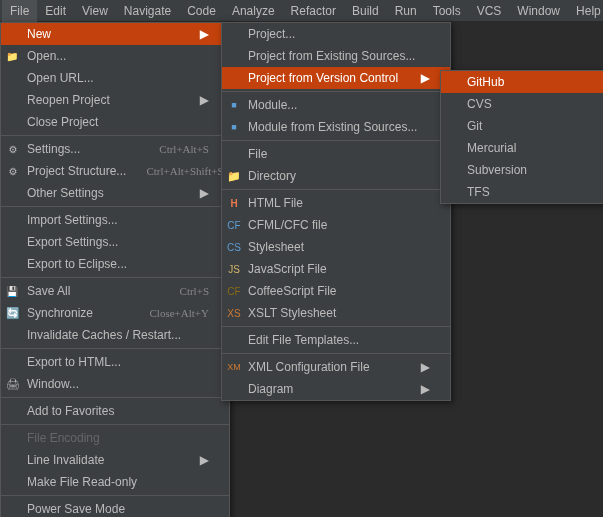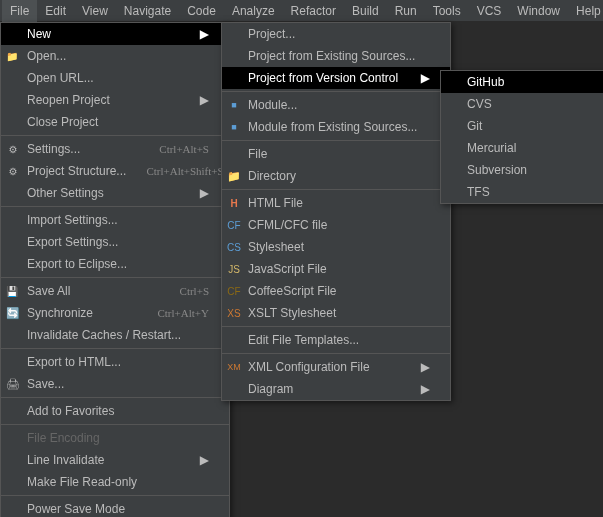--- a/index.html
+++ b/index.html
@@ -75,21 +75,21 @@
       display: flex;
       align-items: center;
       padding: 2px 20px 2px 26px;
       height: 22px;
       cursor: pointer;
       color: #bbbbbb;
       position: relative;
       white-space: nowrap;
     }
     .menu-item.highlighted, .menu-item.active-item {
-      background: #000000;
+      background: #c2410c;
       color: #ffffff;
     }
     .menu-item.disabled {
       color: #666666;
       cursor: default;
     }
     .menu-item .shortcut {
       margin-left: auto;
       padding-left: 20px;
       color: #888888;
@@ -217,34 +217,34 @@
     </div>
     <div class="menu-separator"></div>
     <div class="menu-item">
       <span class="icon" style="color:#bbbbbb;">💾</span>
       <span>Save All</span>
       <span class="shortcut">Ctrl+S</span>
     </div>
     <div class="menu-item">
       <span class="icon" style="color:#bbbbbb; font-size:11px;">🔄</span>
       <span>Synchronize</span>
-      <span class="shortcut">Ctrl+Alt+Y</span>
+      <span class="shortcut">Close+Alt+Y</span>
     </div>
     <div class="menu-item">
       <span class="icon"></span>
       <span>Invalidate Caches / Restart...</span>
     </div>
     <div class="menu-separator"></div>
     <div class="menu-item">
       <span class="icon"></span>
       <span>Export to HTML...</span>
     </div>
     <div class="menu-item">
       <span class="icon" style="font-size:11px;">🖨</span>
-      <span>Save...</span>
+      <span>Window...</span>
     </div>
     <div class="menu-separator"></div>
     <div class="menu-item">
       <span class="icon"></span>
       <span>Add to Favorites</span>
     </div>
     <div class="menu-separator"></div>
     <div class="menu-item disabled">
       <span class="icon"></span>
       <span>File Encoding</span>

